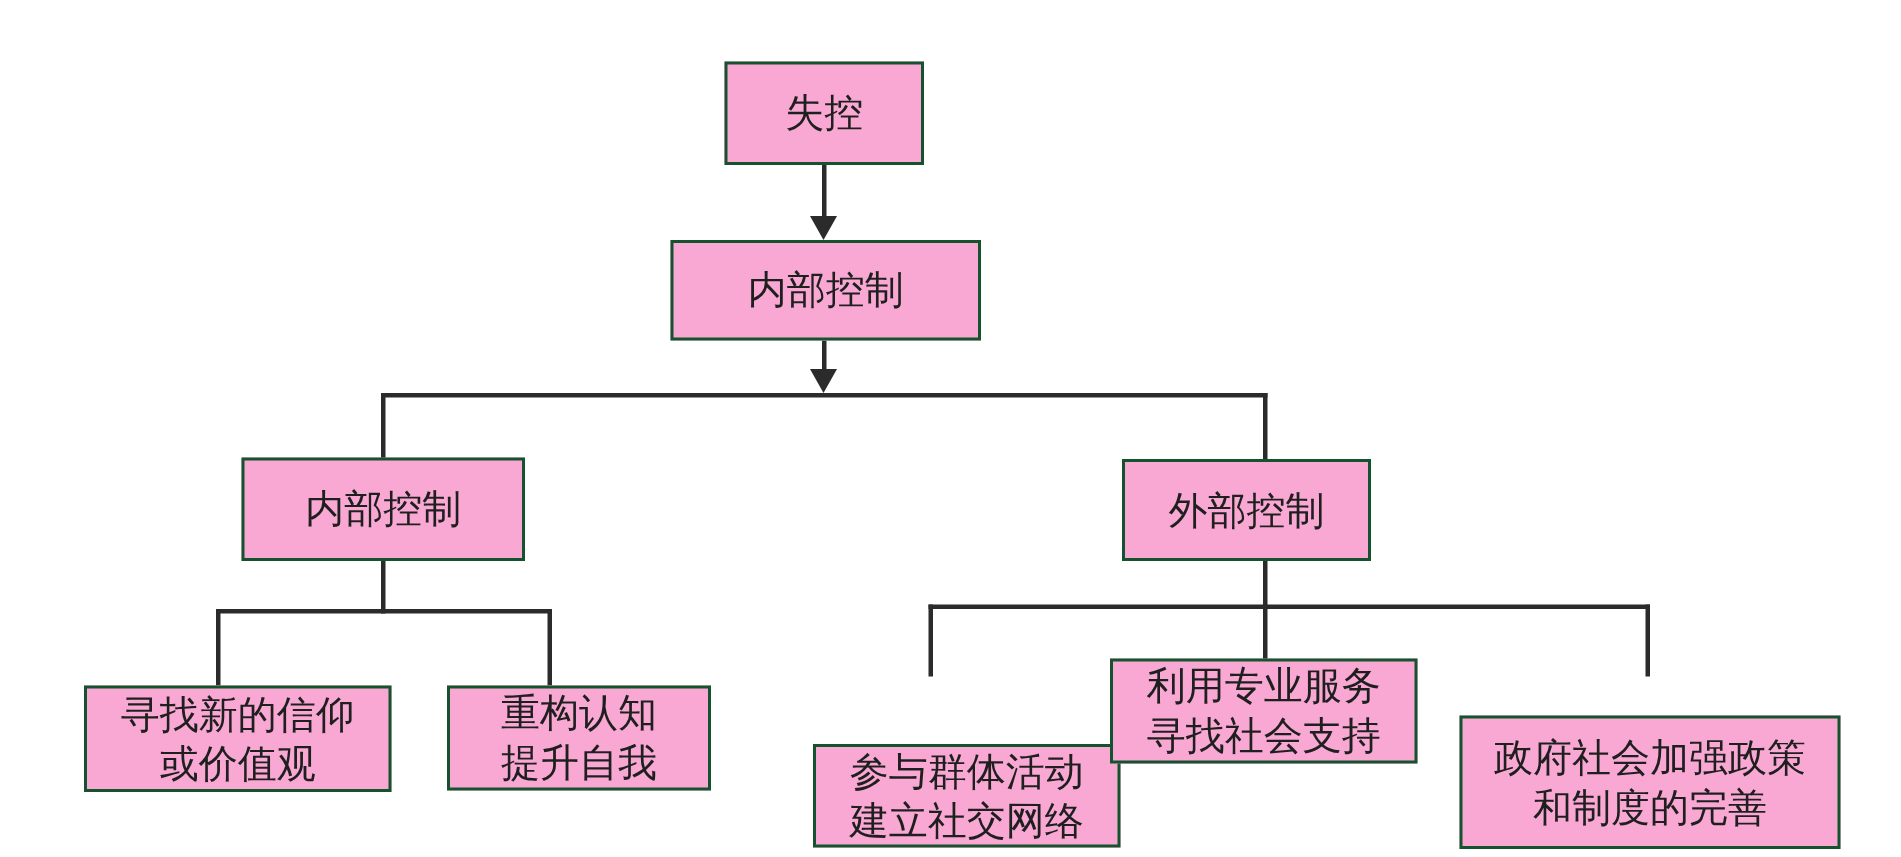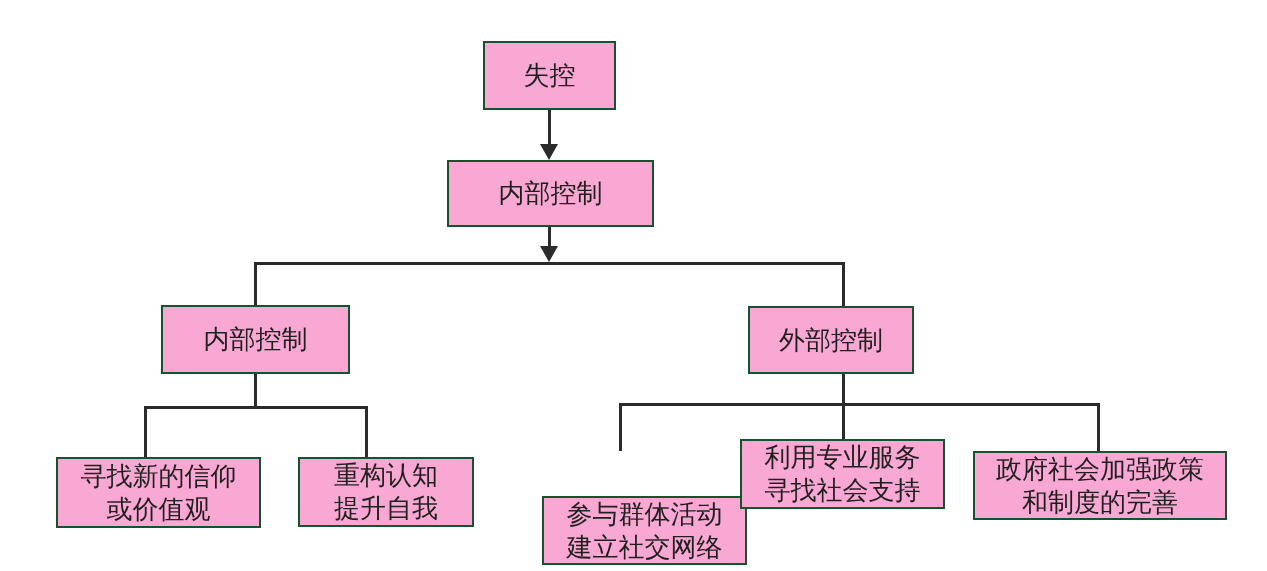--- a/index.html
+++ b/index.html
@@ -78,16 +78,16 @@
   <div class="line" style="left:1097px; top:403px; width:3px; height:48px;"></div>
 
   <div class="node" style="left:56px; top:457px; width:205px; height:71px;">寻找新的信仰
 或价值观</div>
   <div class="node" style="left:298px; top:457px; width:176px; height:70px;">重构认知
 提升自我</div>
   <div class="node" style="left:542px; top:451px; width:205px; height:69px;margin-top:45px;">参与群体活动
 建立社交网络</div>
   <div class="node" style="left:740px; top:439px; width:205px; height:70px;">利用专业服务
 寻找社会支持</div>
-  <div class="node" style="left:973px; top:451px; width:254px; height:69px;">政府社会加强政策
+  <div class="node" style="left:973px; top:477px; width:254px; height:89px;">政府社会加强政策
 和制度的完善</div>
 
 </div>
 
 </body></html>

